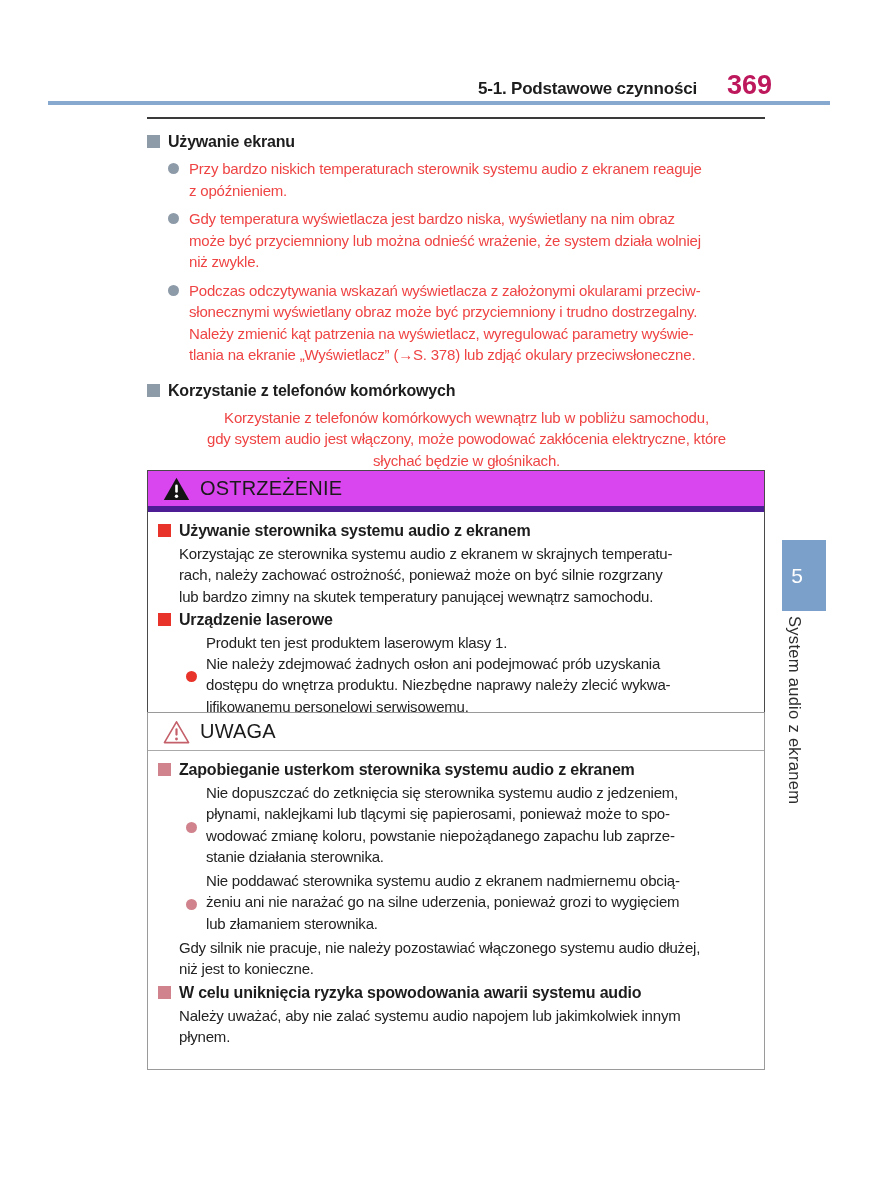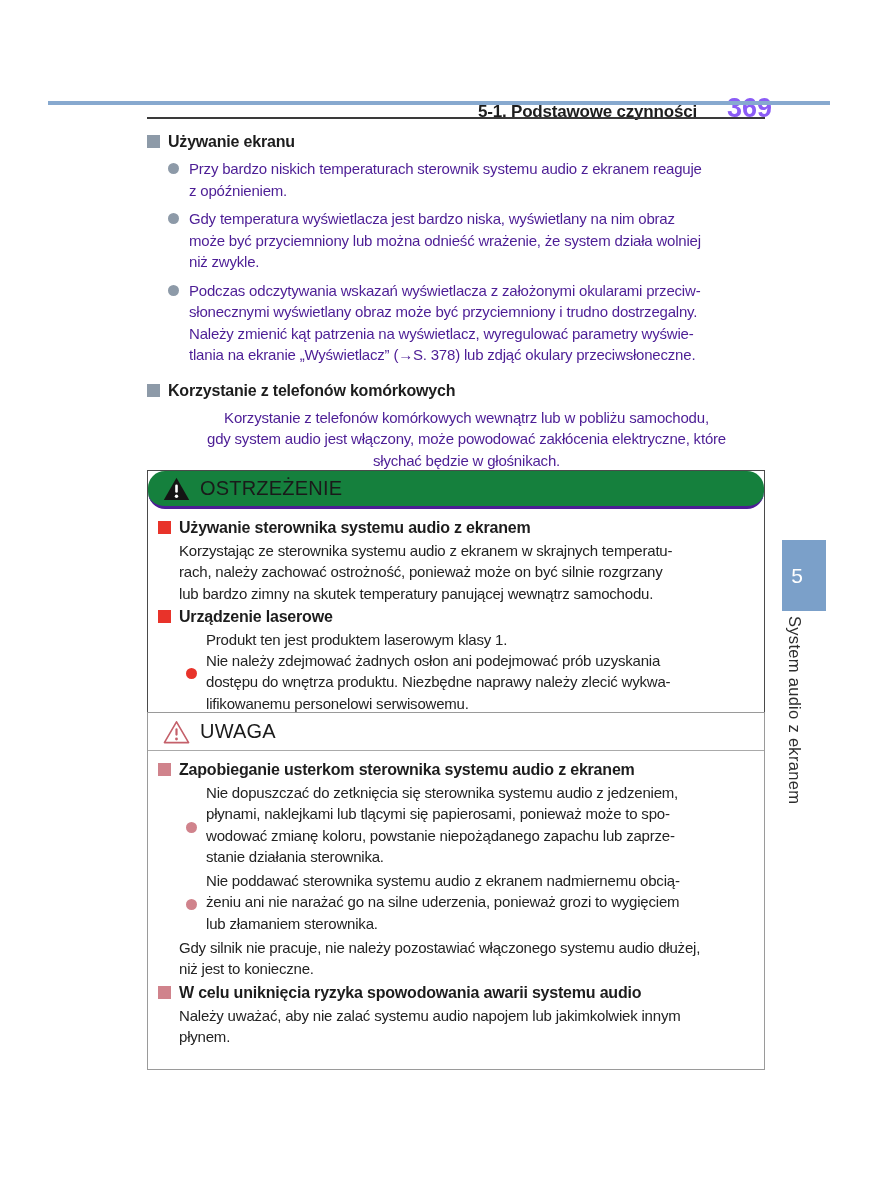--- a/index.html
+++ b/index.html
@@ -2,41 +2,41 @@
 <html><head>
 <meta charset="utf-8">
 <style>
   html,body{margin:0;padding:0;background:#ffffff;}
   #page{position:relative;width:877px;height:1112px;background:#ffffff;overflow:hidden;
         font-family:"Liberation Sans", sans-serif;color:#232323;letter-spacing:-0.2px;}
 
   
   .run-head{position:absolute;top:70px;right:105px;display:flex;align-items:baseline;gap:30px;}
   .run-head .sec{font-size:17px;font-weight:bold;color:#1d1d1d;}
-  .run-head .pg{font-size:27px;font-weight:bold;color:#8b5cf6;letter-spacing:0;margin-top:23px;}
+  .run-head .pg{font-size:27px;font-weight:bold;color:#be185d;letter-spacing:0;}
   .rule-blue{position:absolute;top:101px;left:48px;width:782px;height:4px;background:#87a9cf;}
   .rule-thin{position:absolute;top:117px;left:147px;width:618px;height:2px;background:#3a3a3a;}
 
   
   .main{position:absolute;left:147px;top:132px;width:618px;}
   .h-sq{display:flex;align-items:flex-start;margin:0 0 6px 0;}
   .h-sq .sq{flex:0 0 13px;width:13px;height:13px;margin:3px 8px 0 0;background:#8d9aa8;}
   .h-sq .txt{font-size:16px;font-weight:bold;line-height:20px;color:#1d1d1d;}
   .b-item{display:flex;align-items:flex-start;margin:0 0 7px 21px;}
   .b-item .dot{flex:0 0 11px;width:11px;height:11px;border-radius:50%;margin:5px 10px 0 0;background:#8d9aa8;}
-  .b-item .txt,.plain-par{font-size:15px;line-height:21.5px;white-space:pre-line;color:#4c1d95;}
+  .b-item .txt,.plain-par{font-size:15px;line-height:21.5px;white-space:pre-line;color:#ef4444;}
   .plain-par{margin:2px 0 10px 21px;text-align:center;}
   .gap8{height:8px;}
 
   
   .box{position:absolute;left:147px;width:616px;background:#fff;}
   .box.warn{top:470px;height:241px;border:1px solid #4a4a4a;}
   .box.note{top:712px;height:356px;border:1px solid #9a9a9a;}
   .box-head{display:flex;align-items:center;gap:10px;padding:0 0 0 15px;}
-  .warn .box-head{height:35px;background:#15803d;border-bottom:3px solid #4c1d95;border-radius:17px;}
+  .warn .box-head{height:35px;background:#d946ef;border-bottom:6px solid #4c1d95;}
   .note .box-head{height:37px;background:#ffffff;border-bottom:1px solid #aaaaaa;}
   .box-head .ttl{font-size:20px;font-weight:500;color:#1a1a1a;letter-spacing:0.2px;}
   .tri{width:27px;height:24px;display:block;}
   .box-body{padding:7px 12px 0 10px;}
   .bx-h{display:flex;align-items:flex-start;margin:2px 0 2px 0;}
   .bx-h .sq{flex:0 0 13px;width:13px;height:13px;margin:3px 8px 0 0;}
   .warn .bx-h .sq{background:#e8332a;}
   .note .bx-h .sq{background:#d0838c;}
   .bx-h .txt{font-size:16px;font-weight:bold;line-height:20px;color:#1d1d1d;}
   .bx-par{font-size:15px;line-height:21.3px;white-space:pre-line;margin:0 0 3px 21px;}

